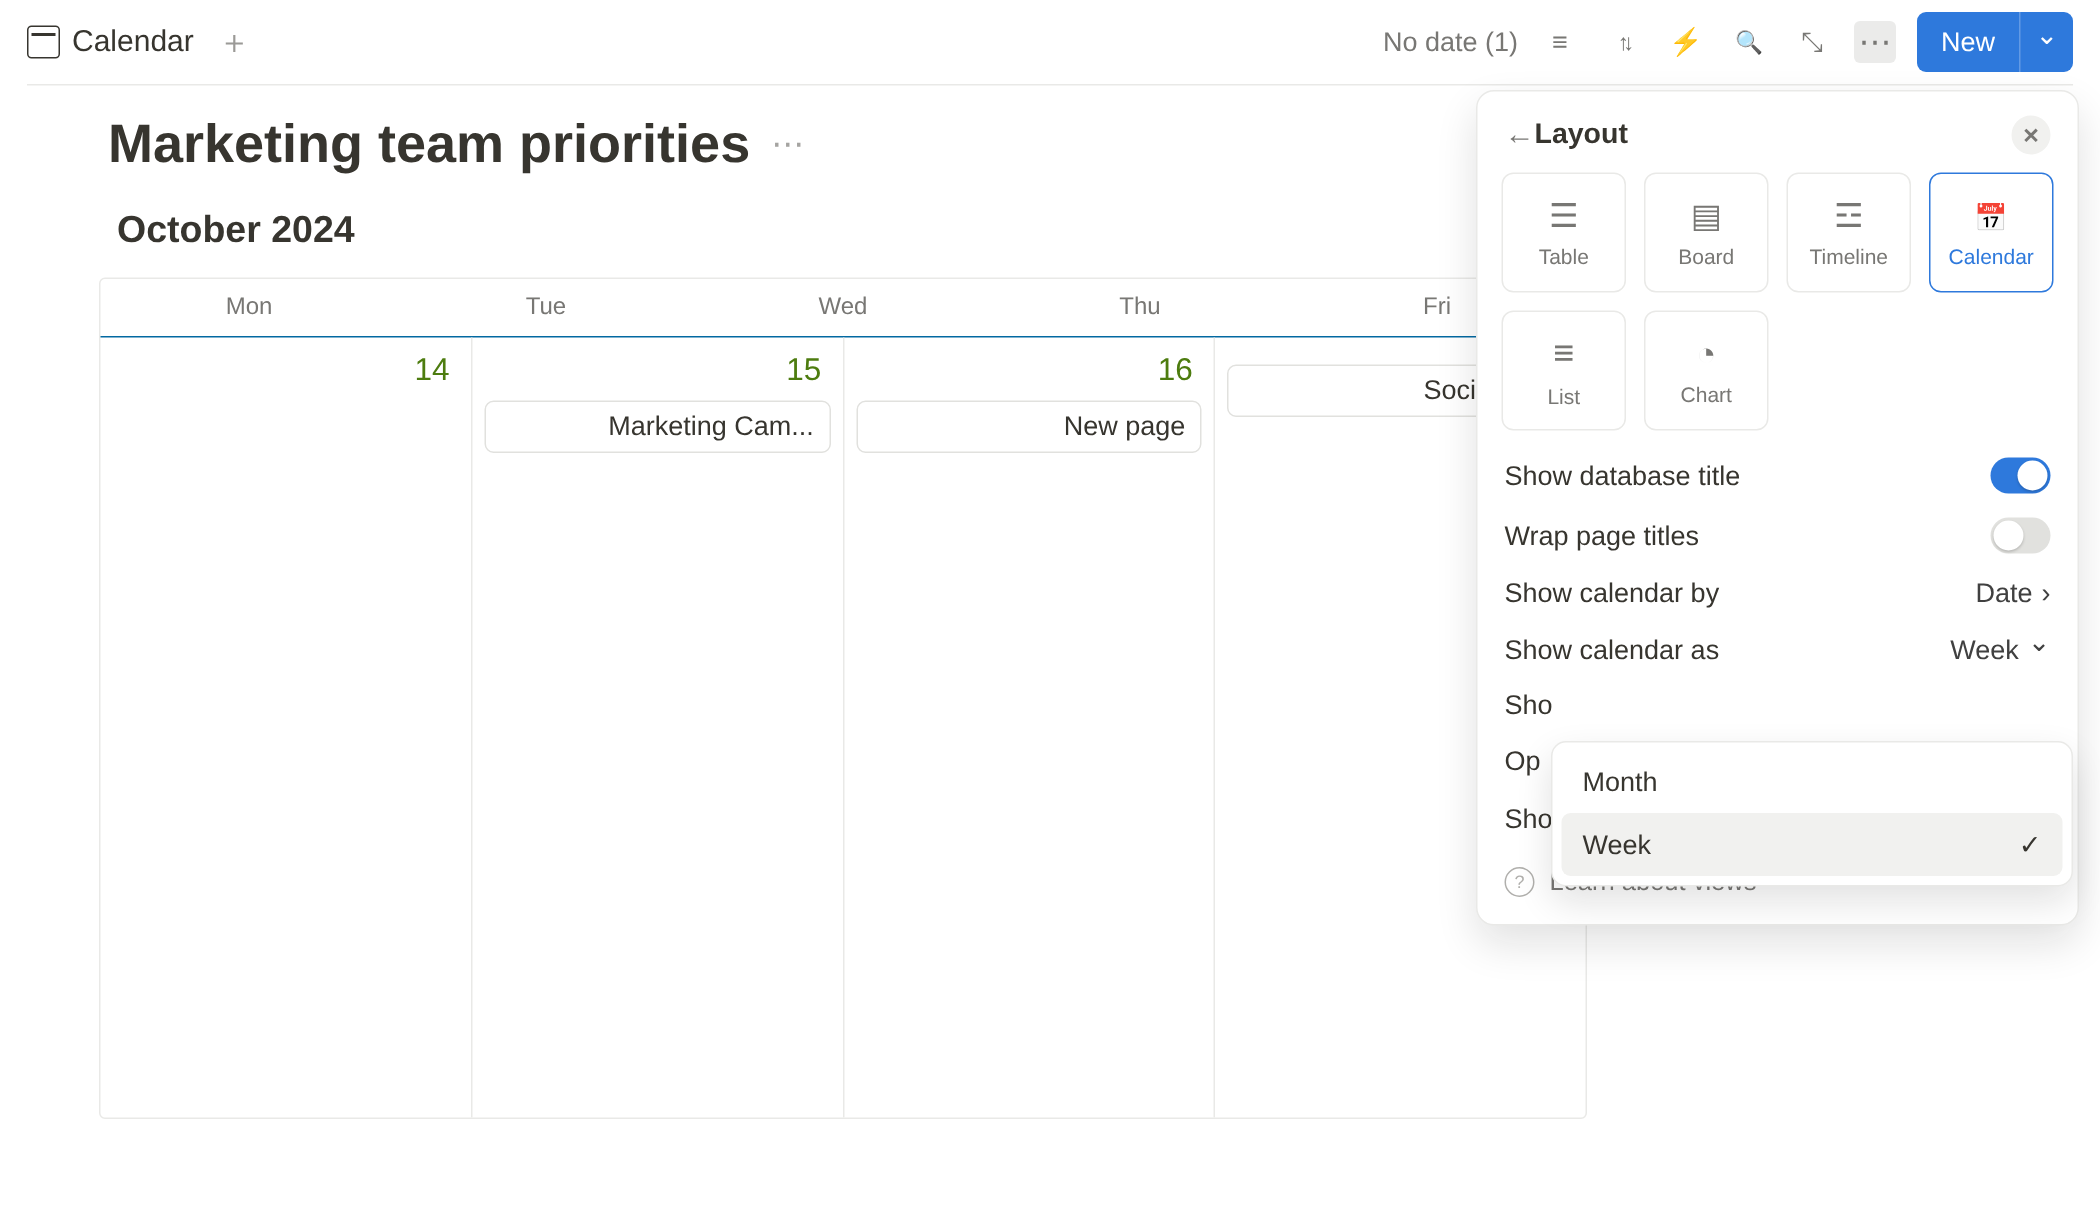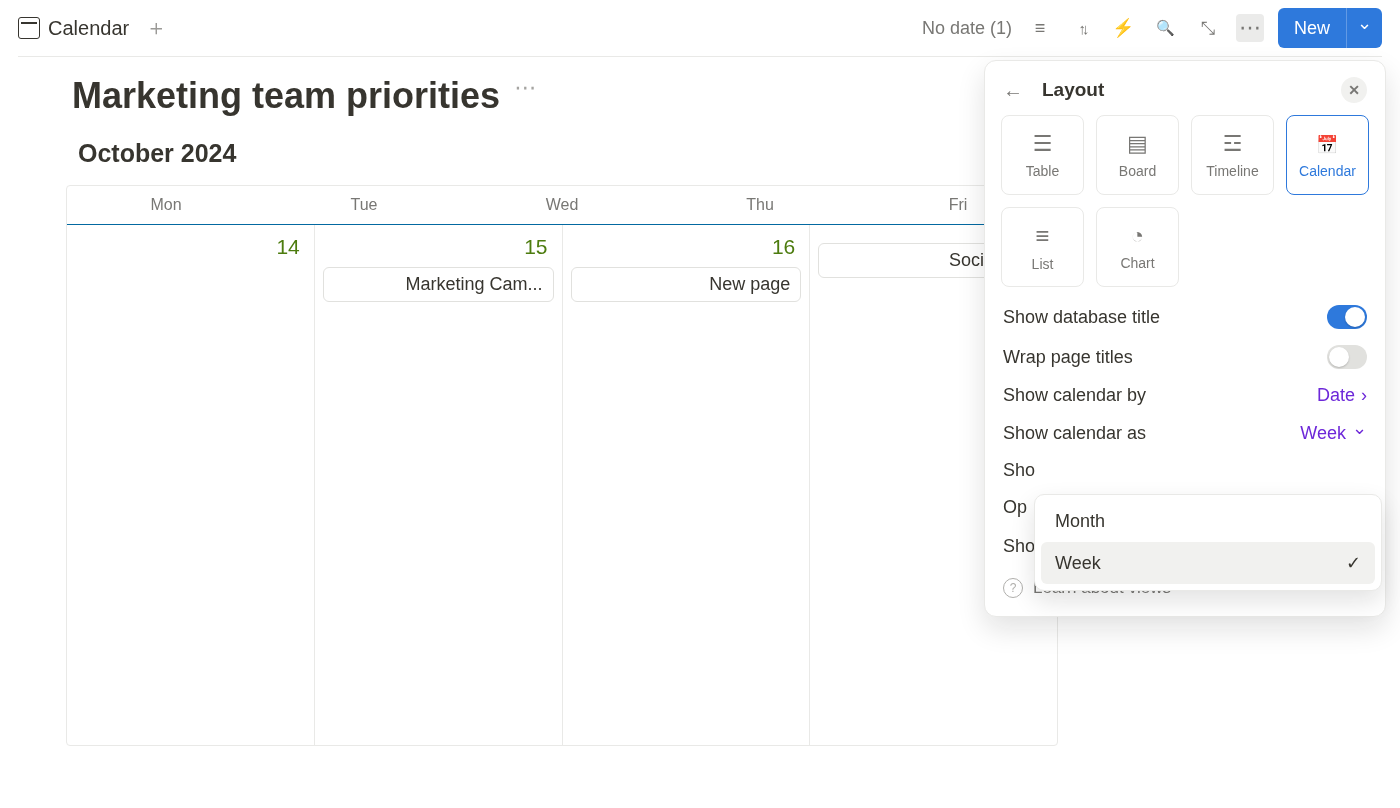--- a/index.html
+++ b/index.html
@@ -16,21 +16,21 @@
   .toolbar-right { display: flex; align-items: center; gap: 14px; font-size: 18px; color: #787774; }
   .toolbar-right .tool-icon { width: 28px; height: 28px; display: flex; align-items: center; justify-content: center; cursor: pointer; border-radius: 4px; }
   .tool-icon.active { background: #ebebea; }
   .new-btn-group { display: flex; align-items: stretch; border-radius: 6px; overflow: hidden; height: 40px; justify-content: flex-end; }
   .new-btn { background: #2e79dc; color: #fff; font-size: 18px; font-weight: 500; padding: 0 16px; display: flex; align-items: center; cursor: pointer; }
   .new-btn-chev { background: #2e79dc; color: #fff; display: flex; align-items: center; justify-content: center; width: 36px; cursor: pointer; border-left: 1px solid rgba(255,255,255,.25); }
 
   .divider { height: 1px; background: #e9e9e7; margin: 0 18px; }
 
   
-  .title-row { display: flex; padding: 18px 32px 8px 72px; }
+  .title-row { display: flex; align-items: center; padding: 18px 32px 8px 72px; }
   .title { font-size: 36px; font-weight: 700; }
   .title-dots { margin-left: 14px; color: #a5a4a1; font-size: 22px; cursor: pointer; }
 
   
   .month-row { display: flex; align-items: center; padding: 10px 18px 14px 78px; }
   .month-label { font-size: 25px; font-weight: 700; }
   .open-cal-btn { margin-left: auto; display: flex; align-items: center; gap: 10px; border: 1px solid #e1e1de; border-radius: 8px; padding: 6px 14px; font-size: 19px; font-weight: 500; cursor: pointer; }
   .open-cal-btn .cal-red-icon { width: 22px; height: 22px; background: #eb5757; border-radius: 4px; color: #fff; font-size: 10px; font-weight: 700; display: flex; align-items: flex-end; justify-content: center; padding-bottom: 2px; }
   .nav-arrow { width: 32px; height: 32px; display: flex; align-items: center; justify-content: center; color: #787774; font-size: 18px; cursor: pointer; margin-left: 16px; }
   .today-label { font-size: 19px; font-weight: 500; margin-left: 8px; color: #37352f; cursor: pointer; }
@@ -40,34 +40,34 @@
   .cal-head { display: flex; border-bottom: 1px solid #0369a1; }
   .cal-head-cell { flex: 1; text-align: center; padding: 10px 0; font-size: 16px; color: #787774; font-weight: 500; }
   .cal-body { display: flex; height: 520px; }
   .cal-col { flex: 1; border-right: 1px solid #e9e9e7; padding: 10px 8px; position: relative; }
   .cal-col:last-child { border-right: none; }
   .day-num { text-align: right; font-size: 21px; color: #4d7c0f; padding: 0 6px 8px 0; }
   .event { border: 1px solid #e1e1de; background: #fff; border-radius: 6px; padding: 6px 10px; font-size: 18px; font-weight: 500; white-space: nowrap; overflow: hidden; text-overflow: ellipsis; cursor: pointer; text-align: right; }
 
   
   .layout-panel { position: absolute; top: 60px; right: 14px; width: 402px; background: #fff; border: 1px solid #e9e9e7; border-radius: 12px; box-shadow: 0 12px 28px rgba(15,15,15,.12); padding: 12px 14px 18px 14px; z-index: 20; }
-  .panel-head { display: flex; align-items: center; gap: 19px; font-size: 19px; font-weight: 600; padding: 4px 4px 12px 4px; }
+  .panel-head { display: flex; align-items: center; gap: 0; font-size: 19px; font-weight: 600; padding: 4px 4px 12px 4px; }
   .panel-head .back-icon { color: #787774; cursor: pointer; font-size: 20px; }
   .panel-head .close-icon { margin-left: auto; width: 26px; height: 26px; border-radius: 50%; background: #f1f1ef; display: flex; align-items: center; justify-content: center; color: #787774; cursor: pointer; font-size: 14px; }
 
   .layout-grid { display: grid; grid-template-columns: repeat(4, 1fr); gap: 12px; padding: 0 2px; }
   .layout-tile { border: 1px solid #e9e9e7; border-radius: 8px; height: 80px; display: flex; flex-direction: column; align-items: center; justify-content: center; gap: 6px; cursor: pointer; font-size: 14px; color: #787774; }
   .layout-tile.selected { border: 1.6px solid #2e79dc; color: #2e79dc; }
   .layout-tile .tile-icon { font-size: 22px; color: #787774; }
   .layout-tile.selected .tile-icon { color: #2e79dc; }
 
   .settings { margin-top: 18px; display: flex; flex-direction: column; gap: 16px; padding: 0 4px; }
   .setting-row { display: flex; align-items: center; font-size: 18px; }
   .setting-row .label { flex: 1; }
-  .setting-row .value { color: #6d28d9; display: flex; align-items: center; gap: 6px; cursor: pointer; }
+  .setting-row .value { color: #404040; display: flex; align-items: center; gap: 6px; cursor: pointer; }
   .toggle { width: 40px; height: 24px; border-radius: 12px; position: relative; cursor: pointer; }
   .toggle.on { background: #2e79dc; }
   .toggle.off { background: #e1e1de; }
   .toggle .knob { position: absolute; top: 2px; width: 20px; height: 20px; border-radius: 50%; background: #fff; box-shadow: 0 1px 2px rgba(0,0,0,.2); }
   .toggle.on .knob { right: 2px; }
   .toggle.off .knob { left: 2px; }
 
   .learn-row { display: flex; align-items: center; gap: 10px; color: #787774; font-size: 17px; margin-top: 20px; padding: 0 4px; cursor: pointer; }
   .learn-row .q-icon { width: 20px; height: 20px; border: 1.6px solid #b0afac; border-radius: 50%; display: flex; align-items: center; justify-content: center; font-size: 12px; color: #b0afac; }
 

